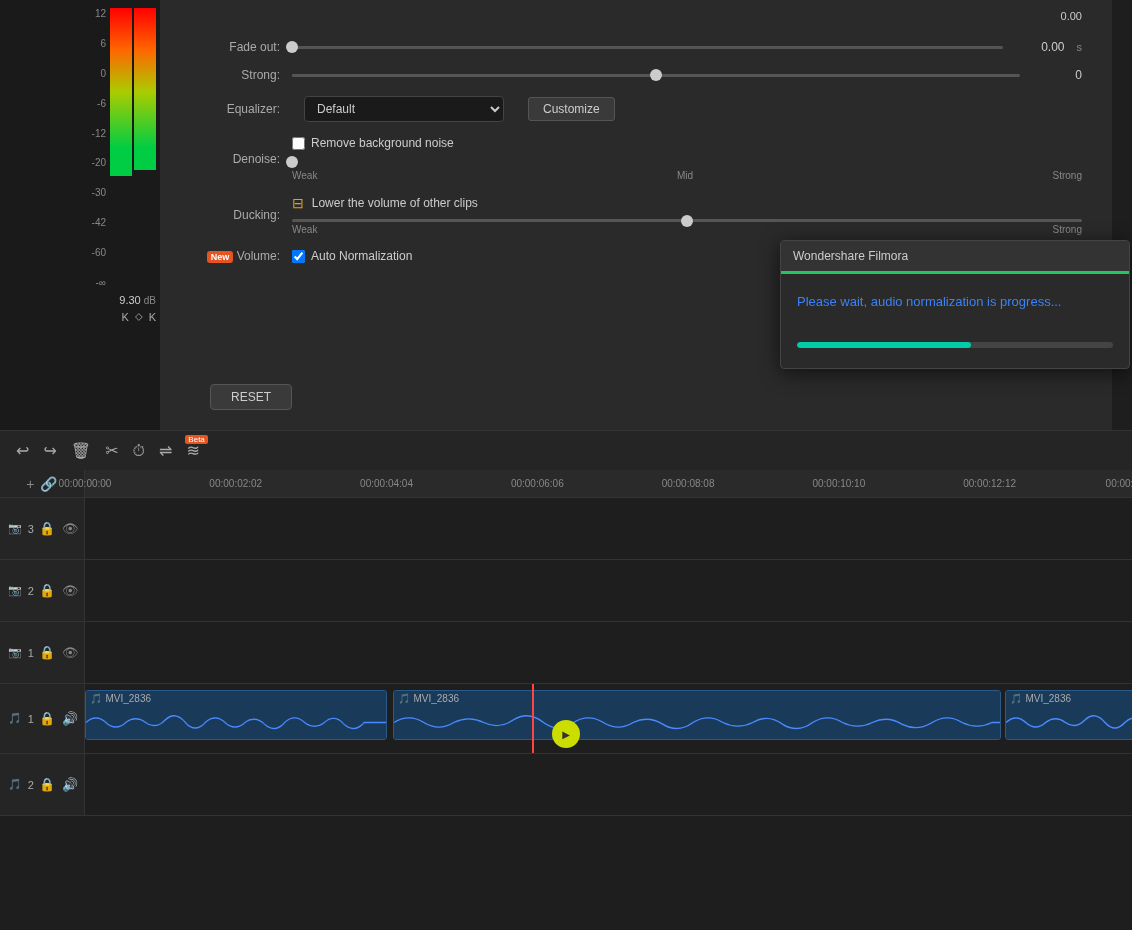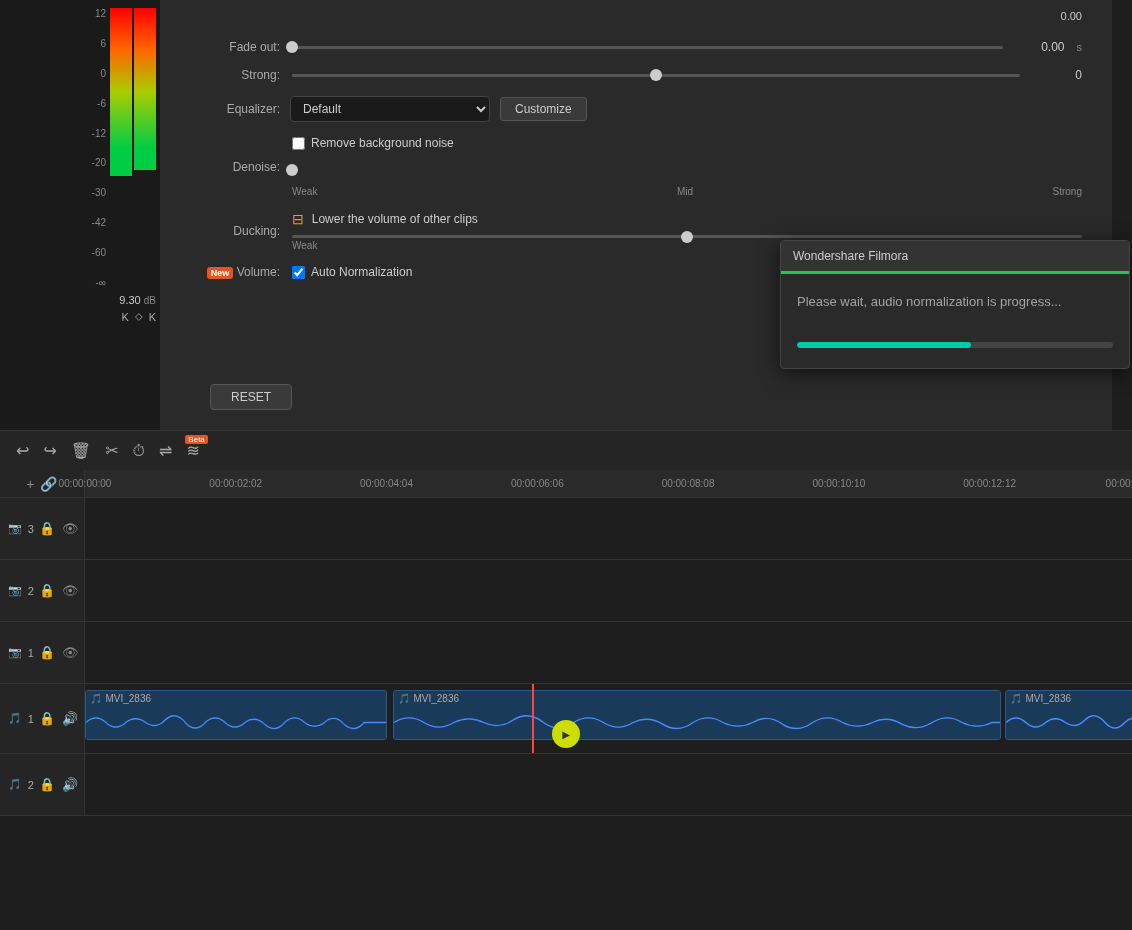--- a/index.html
+++ b/index.html
@@ -148,21 +148,21 @@
     }
     .slider-unit {
       color: #888;
       font-size: 11px;
     }
 
     
     .eq-row {
       display: flex;
       align-items: center;
-      gap: 10px;
+      gap: 24px;
     }
     .eq-select {
       background: #1a1a1a;
       color: #ccc;
       border: 1px solid #444;
       border-radius: 4px;
       padding: 4px 8px;
       font-size: 12px;
       width: 200px;
     }
@@ -179,21 +179,21 @@
     
     .checkbox-label {
       display: flex;
       align-items: center;
       gap: 6px;
       color: #ccc;
     }
     .denoise-slider-section {
       display: flex;
       flex-direction: column;
-      gap: 14px;
+      gap: 6px;
       flex: 1;
     }
     .denoise-marks {
       display: flex;
       justify-content: space-between;
       font-size: 10px;
       color: #888;
       margin-top: 2px;
     }
 
@@ -415,21 +415,21 @@
       font-size: 12px;
       color: #ccc;
       border-bottom: 3px solid #22c55e;
       border-radius: 4px 4px 0 0;
     }
     .modal-body {
       padding: 20px 16px;
     }
     .modal-message {
       font-size: 13px;
-      color: #a3a3a3;
+      color: #3b82f6;
       margin-bottom: 33px;
     }
     .progress-bar-bg {
       background: #444;
       height: 6px;
       border-radius: 3px;
       overflow: hidden;
     }
     .progress-bar-fill {
       height: 100%;

